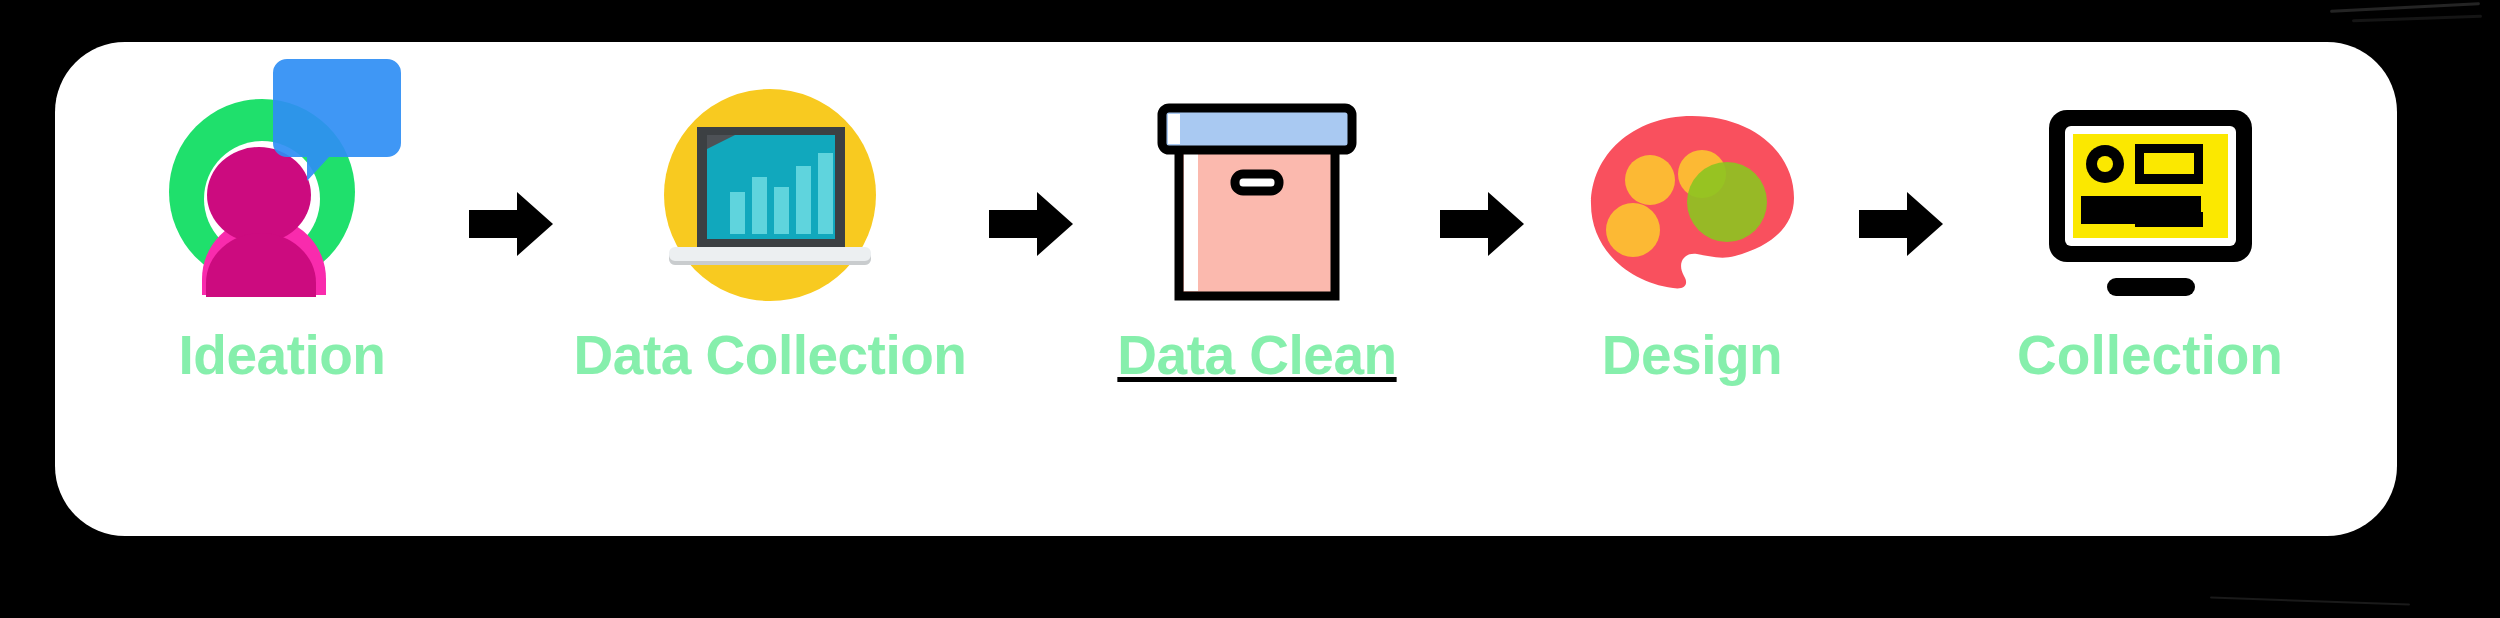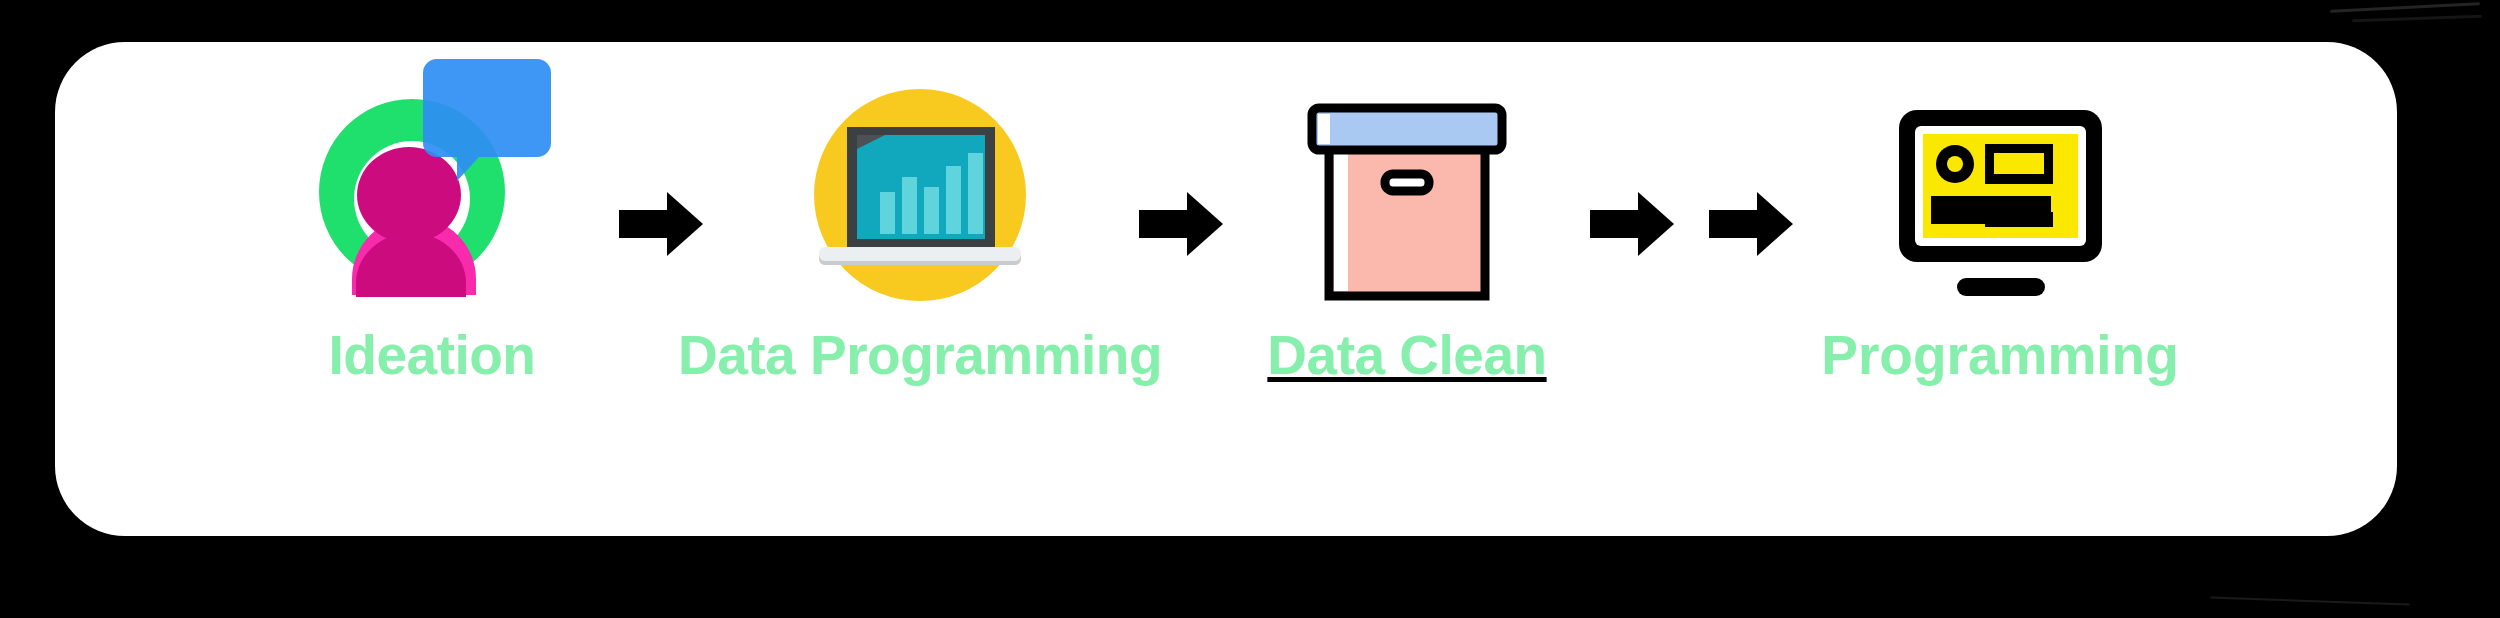--- a/index.html
+++ b/index.html
@@ -169,21 +169,21 @@
             <rect x="97" y="100" width="15" height="57"></rect>
             <rect x="119" y="110" width="15" height="47"></rect>
             <rect x="141" y="89" width="15" height="68"></rect>
             <rect x="163" y="76" width="15" height="81"></rect>
           </g>
 
           <path d="M20 170 h190 a6 6 0 0 1 6 6 v6 a6 6 0 0 1 -6 6 h-190 a6 6 0 0 1 -6 -6 v-6 a6 6 0 0 1 6 -6 z" fill="#eceff1"></path>
           <path d="M20 184 h190 a6 6 0 0 0 6 -6 v4 a6 6 0 0 1 -6 6 h-190 a6 6 0 0 1 -6 -6 v-4 a6 6 0 0 0 6 6 z" fill="#c9ccce"></path>
         </svg>
       </div>
-      <div class="step-label">Data Programming</div>
+      <div class="step-label">Data Collection</div>
     </div>
 
     <div class="arrow-wrap gap-b">
       <svg width="84" height="68" viewBox="0 0 84 68">
         <path d="M0 20 L48 20 L48 2 L84 34 L48 66 L48 48 L0 48 Z" fill="#000000"></path>
       </svg>
     </div>
 
     <div class="step step-clean">
       <div class="step-icon">
@@ -201,20 +201,32 @@
       </div>
       <div class="step-label">Data Clean</div>
     </div>
 
     <div class="arrow-wrap gap-c">
       <svg width="84" height="68" viewBox="0 0 84 68">
         <path d="M0 20 L48 20 L48 2 L84 34 L48 66 L48 48 L0 48 Z" fill="#000000"></path>
       </svg>
     </div>
 
+    <div class="step step-design">
+      <div class="step-icon">
+        <svg width="215" height="190" viewBox="0 0 215 190">
+          <path d="M107 4 C47 4 6 44 6 92 C6 136 42 170 88 176 C100 178 104 172 99 164 C92 152 98 140 112 142 C124 144 136 148 150 144 C186 134 209 115 209 86 C209 40 167 4 107 4 Z" fill="#f9505e"></path>
+          <circle cx="65" cy="68" r="25" fill="#fcb934"></circle>
+          <circle cx="48" cy="118" r="27" fill="#fcb934"></circle>
+          <circle cx="117" cy="62" r="24" fill="#fcb934"></circle>
+          <circle cx="142" cy="90" r="40" fill="#8cc420" opacity="0.9"></circle>
+        </svg>
+      </div>
+      <div class="step-label">Design</div>
+    </div>
 
     <div class="arrow-wrap gap-d">
       <svg width="84" height="68" viewBox="0 0 84 68">
         <path d="M0 20 L48 20 L48 2 L84 34 L48 66 L48 48 L0 48 Z" fill="#000000"></path>
       </svg>
     </div>
 
     <div class="step step-programming">
       <div class="step-icon">
         <svg width="215" height="200" viewBox="0 0 215 200">
@@ -229,17 +241,17 @@
 
           <rect x="92" y="42" width="68" height="40" fill="#000000"></rect>
           <rect x="101" y="51" width="50" height="21" fill="#fbe800"></rect>
 
           <rect x="38" y="94" width="120" height="28" fill="#000000"></rect>
           <rect x="92" y="110" width="68" height="15" fill="#000000"></rect>
 
           <rect x="64" y="176" width="88" height="18" rx="9" fill="#000000"></rect>
         </svg>
       </div>
-      <div class="step-label wide">Programming</div>
+      <div class="step-label wide">Collection</div>
     </div>
 
   </div>
 </div>
 
 </body></html>

